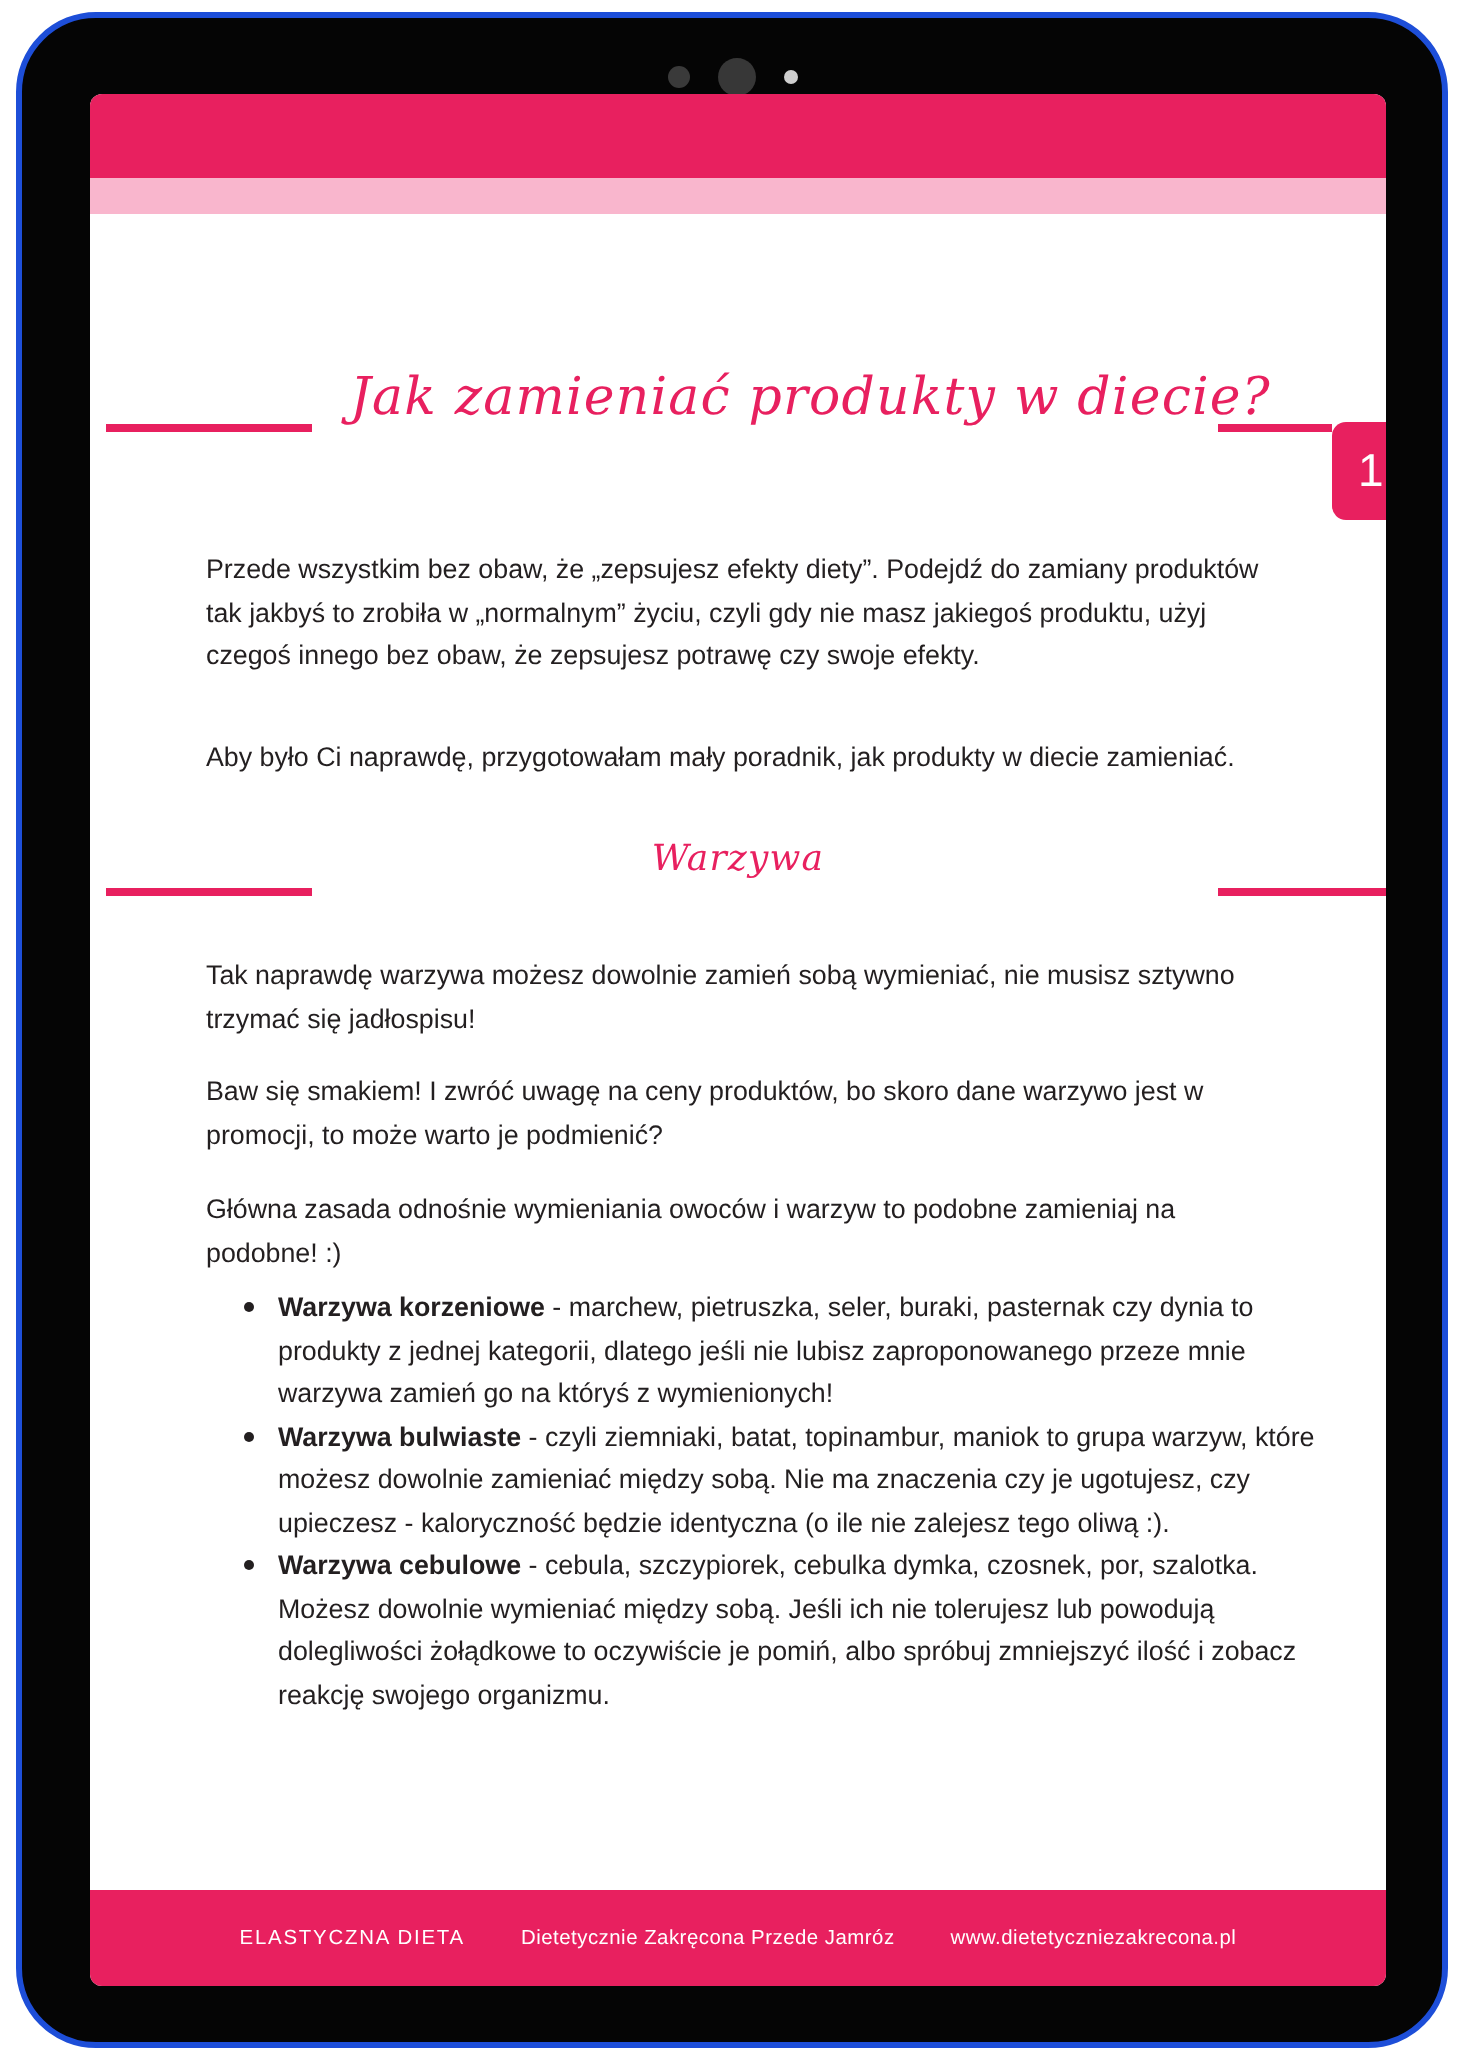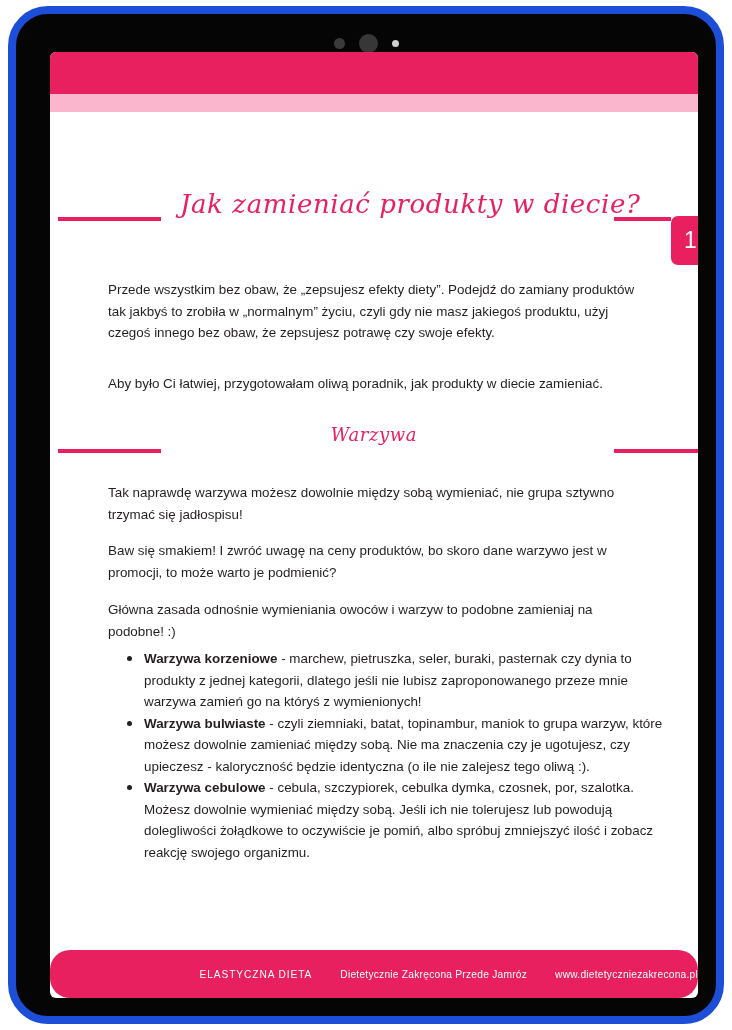--- a/index.html
+++ b/index.html
@@ -16,21 +16,21 @@
 
   
   .device {
     position: absolute;
     left: 8px;
     top: 6px;
     width: 716px;
     height: 1018px;
     background: #050505;
     border-radius: 40px;
-    border: 8px solid #1d4ed8;
+    border: 3px solid #1d4ed8;
     box-sizing: border-box;
   }
 
   .sensor-row {
     position: absolute;
     top: 18px;
     left: 0;
     width: 100%;
     height: 22px;
     display: flex;
@@ -213,26 +213,25 @@
 
   
   .footer {
     position: absolute;
     left: 0; bottom: 0;
     width: 100%;
     height: 48px;
     background: #E8205F;
     display: flex;
     align-items: center;
-    justify-content: flex-end;
+    justify-content: center;
     gap: 28px;
     color: #ffffff;
     font-size: 10.2px;
     letter-spacing: 0.25px;
-    border-radius: 20px;
   }
   .footer-brand { letter-spacing: 0.9px; }
 </style>
 </head>
 <body>
 
 <div class="device">
 
   <div class="sensor-row">
     <span class="sensor-dot-small"></span>
@@ -248,29 +247,29 @@
     <div class="content">
 
       <div class="title-row">
         <span class="rule rule-left"></span>
         <span class="rule rule-right"></span>
         <div class="page-title">Jak zamieniać produkty w diecie?</div>
         <div class="page-badge">15</div>
       </div>
 
       <div class="body-text intro-1">Przede wszystkim bez obaw, że „zepsujesz efekty diety”. Podejdź do zamiany produktów tak jakbyś to zrobiła w „normalnym” życiu, czyli gdy nie masz jakiegoś produktu, użyj czegoś innego bez obaw, że zepsujesz potrawę czy swoje efekty.</div>
-      <div class="body-text intro-2">Aby było Ci łatwiej, przygotowałam oliwą poradnik, jak produkty w diecie zamieniać.</div>
+      <div class="body-text intro-2">Aby było Ci naprawdę, przygotowałam mały poradnik, jak produkty w diecie zamieniać.</div>
 
       <div class="section-row">
         <span class="section-rule section-rule-left"></span>
         <span class="section-rule section-rule-right"></span>
         <div class="section-title">Warzywa</div>
       </div>
 
-      <div class="body-text para-1">Tak naprawdę warzywa możesz dowolnie między sobą wymieniać, nie grupa sztywno trzymać się jadłospisu!</div>
+      <div class="body-text para-1">Tak naprawdę warzywa możesz dowolnie zamień sobą wymieniać, nie musisz sztywno trzymać się jadłospisu!</div>
       <div class="body-text para-3">Główna zasada odnośnie wymieniania owoców i warzyw to podobne zamieniaj na podobne! :)</div>
       <div class="body-text para-2">Baw się smakiem! I zwróć uwagę na ceny produktów, bo skoro dane warzywo jest w promocji, to może warto je podmienić?</div>
 
       <ul class="bullet-list">
         <li>
           <b>Warzywa korzeniowe</b><span> - marchew, pietruszka, seler, buraki, pasternak czy dynia to produkty z jednej kategorii, dlatego jeśli nie lubisz zaproponowanego przeze mnie warzywa zamień go na któryś z wymienionych!</span>
         </li>
         <li>
           <b>Warzywa bulwiaste</b><span> - czyli ziemniaki, batat, topinambur, maniok to grupa warzyw, które możesz dowolnie zamieniać między sobą. Nie ma znaczenia czy je ugotujesz, czy upieczesz - kaloryczność będzie identyczna (o ile nie zalejesz tego oliwą :).</span>
         </li>

